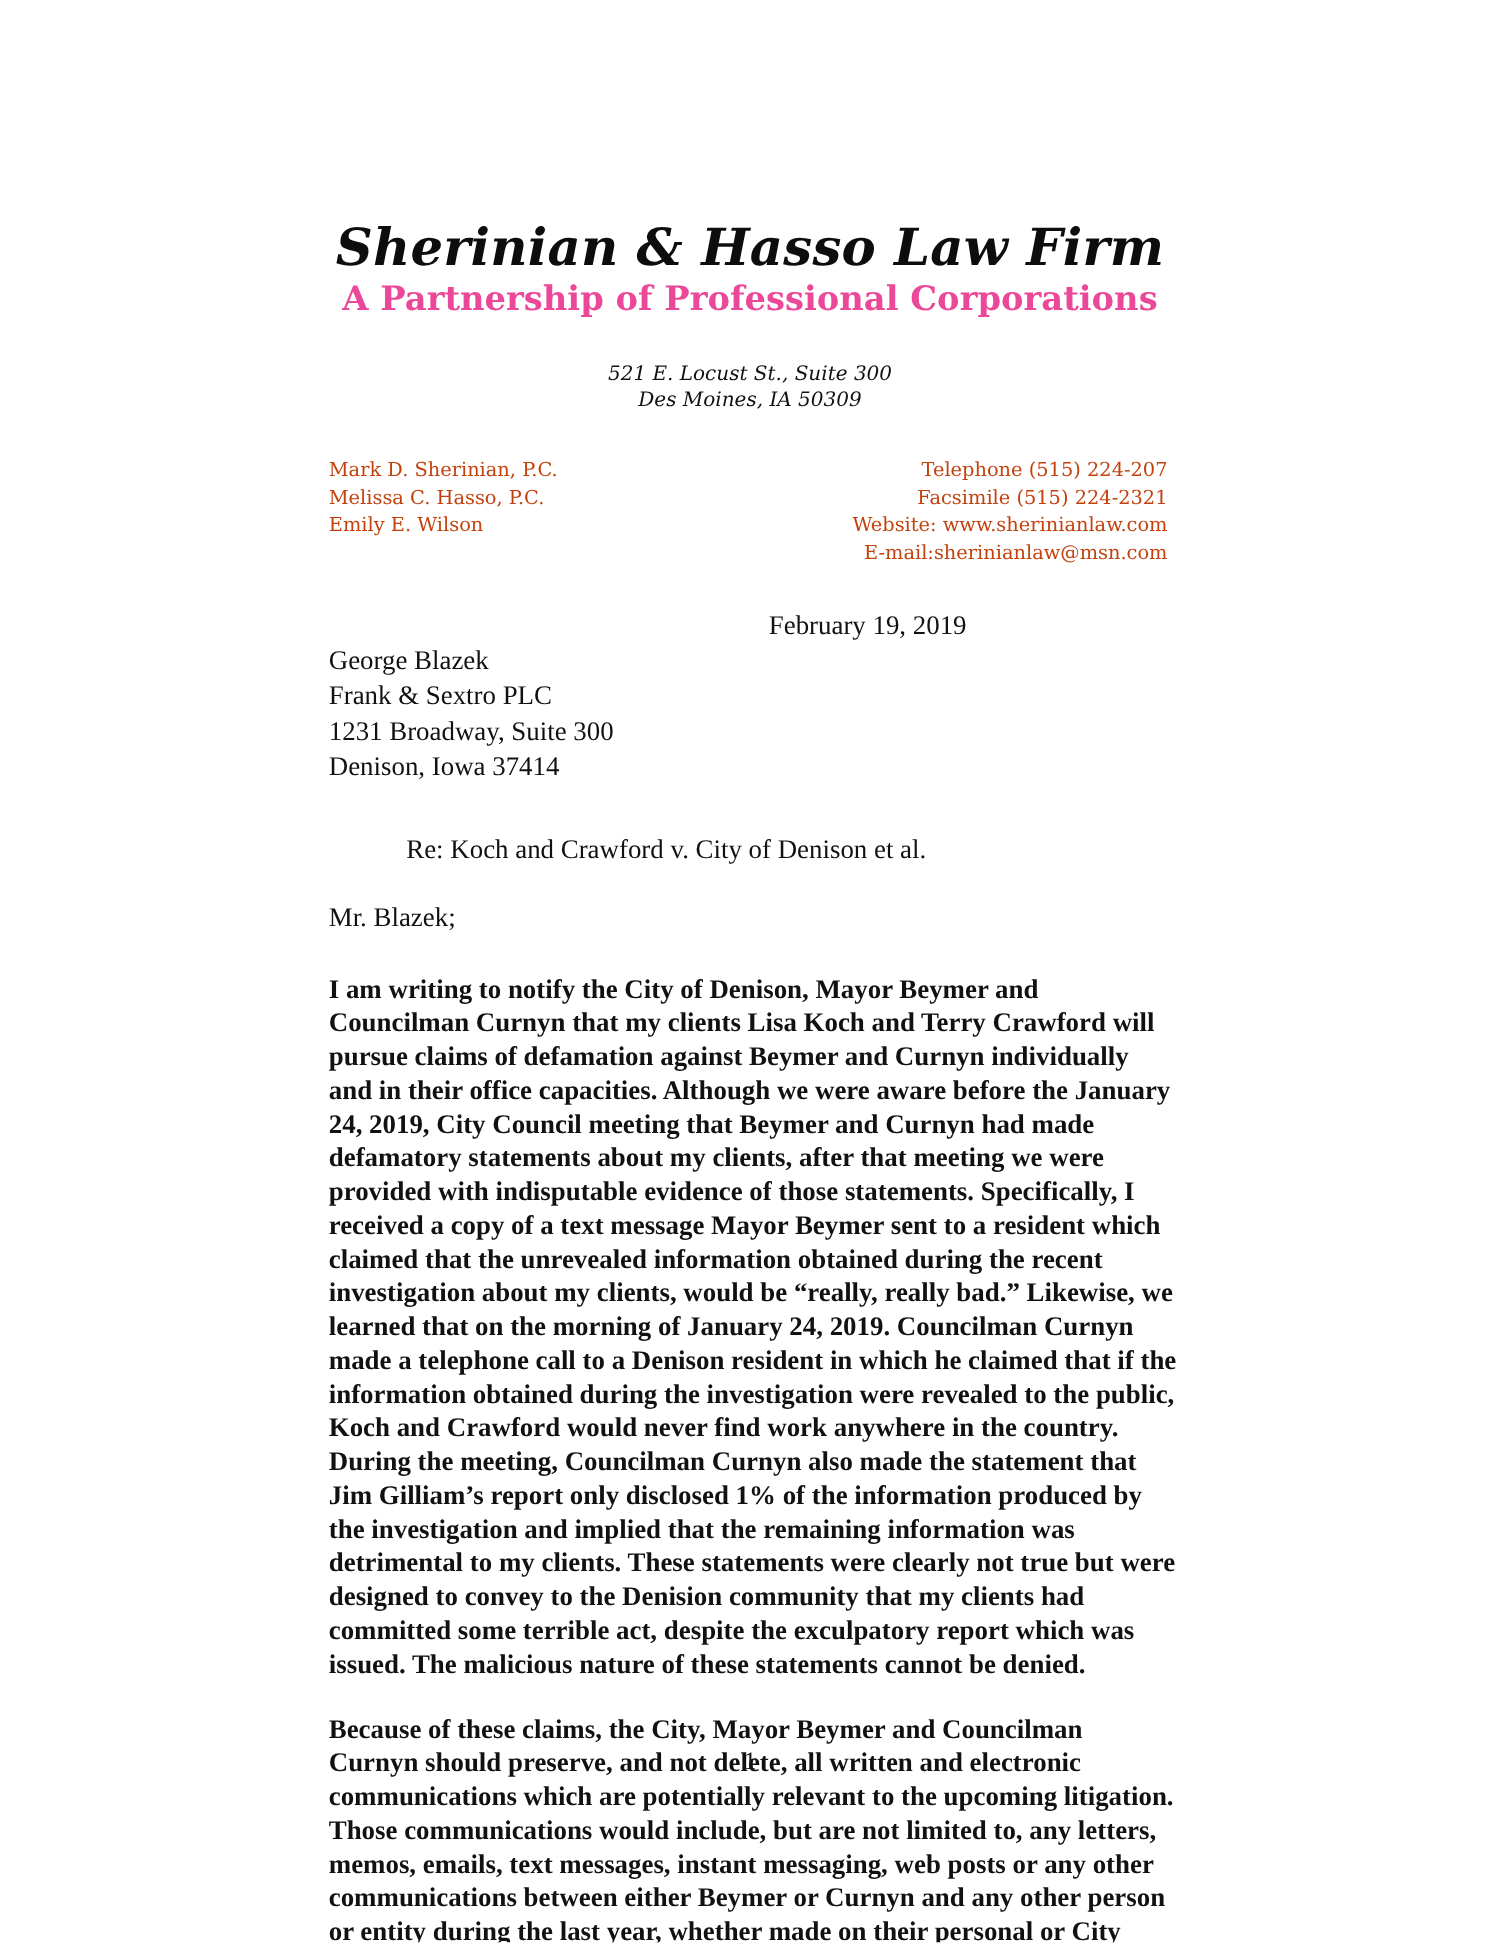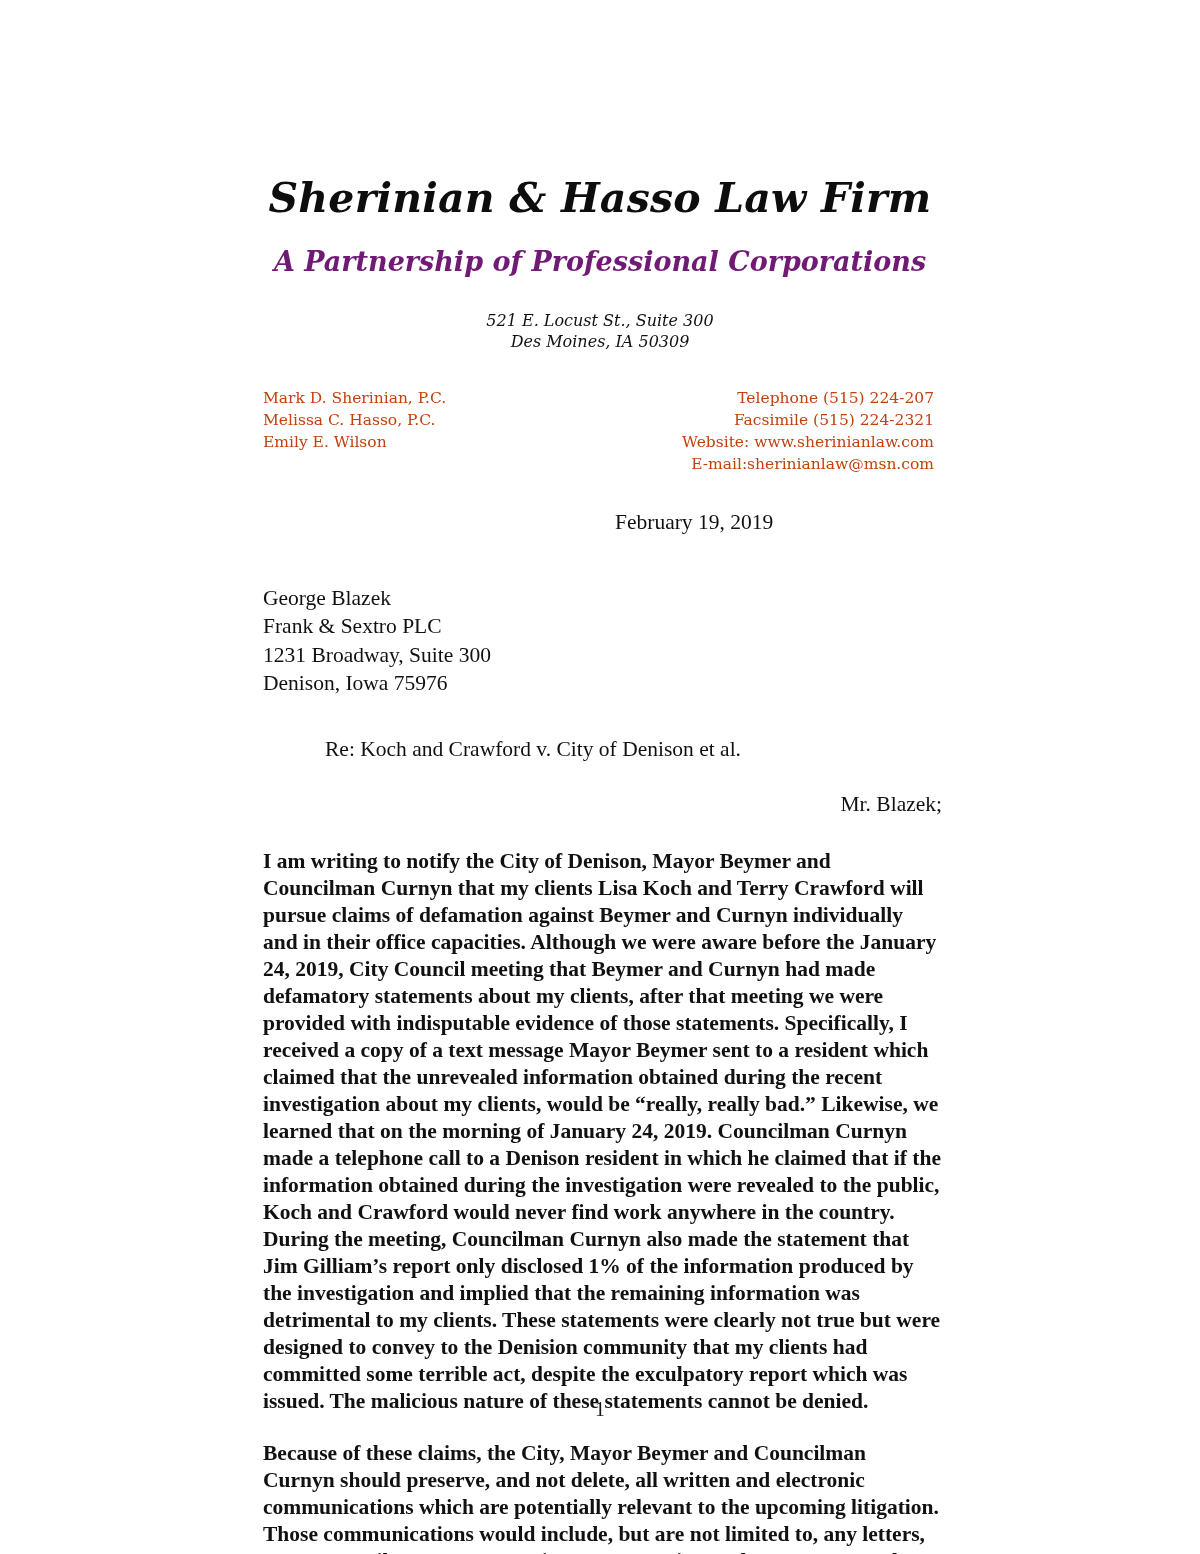--- a/index.html
+++ b/index.html
@@ -27,26 +27,25 @@
     font-family: "DejaVu Serif", "Liberation Serif", serif;
     font-style: italic;
     font-weight: 700;
     font-size: 41px;
     letter-spacing: 0.2px;
     line-height: 1.12;
     color: #0d0d0d;
   }
   .firm-sub {
     font-family: "DejaVu Serif", "Liberation Serif", serif;
-    font-style: italic;
     font-weight: 700;
     font-size: 27px;
     line-height: 1.2;
-    margin-top: 24px;
-    color: #701a75;
+    margin-top: 2px;
+    color: #ec4899;
   }
   .firm-address {
     font-family: "DejaVu Serif", "Liberation Serif", serif;
     font-style: italic;
     font-weight: 400;
     font-size: 16px;
     line-height: 1.32;
     margin-top: 32px;
     color: #121212;
   }
@@ -76,31 +75,29 @@
     padding: 0 160px 0 165px;
     font-size: 21.5px;
     line-height: 1.26;
   }
   .date-line {
     margin-top: 34px;
     padding-left: 352px;
     font-size: 21.5px;
   }
   .recipient {
-    margin-top: 48px;
     line-height: 1.33;
   }
   .recipient div { white-space: nowrap; }
   .re-line {
     margin-top: 38px;
     padding-left: 62px;
   }
   .salutation {
     margin-top: 28px;
-    text-align: right;
   }
   .para {
     margin-top: 26px;
     text-align: left;
     line-height: 1.255;
     font-weight: bold;
   }
   .para.first { margin-top: 30px; }
 
   .page-number {
@@ -142,21 +139,21 @@
   </div>
 
   <div class="body-area">
 
     <div class="date-line">February 19, 2019</div>
 
     <div class="recipient">
       <div>George Blazek</div>
       <div>Frank &amp; Sextro PLC</div>
       <div>1231 Broadway, Suite 300</div>
-      <div>Denison, Iowa 75976</div>
+      <div>Denison, Iowa 37414</div>
     </div>
 
     <div class="re-line">Re: Koch and Crawford v. City of Denison et al.</div>
 
     <div class="salutation">Mr. Blazek;</div>
 
     <div class="para first">I am writing to notify the City of Denison, Mayor Beymer and Councilman Curnyn that my clients Lisa Koch and Terry Crawford will pursue claims of defamation against Beymer and Curnyn individually and in their office capacities. Although we were aware before the January 24, 2019, City Council meeting that Beymer and Curnyn had made defamatory statements about my clients, after that meeting we were provided with indisputable evidence of those statements.  Specifically, I received a copy of a text message Mayor Beymer sent to a resident which claimed that the unrevealed information obtained during the recent investigation about my clients, would be “really, really bad.”  Likewise, we learned that on the morning of January 24, 2019. Councilman Curnyn made a telephone call to a Denison resident in which he claimed that if the information obtained during the investigation were revealed to the public, Koch and Crawford would never find work anywhere in the country. During the meeting, Councilman Curnyn also made the statement that Jim Gilliam’s report only disclosed 1% of the information produced by the investigation and implied that the remaining information was detrimental to my clients.  These statements were clearly not true but were designed to convey to the Denision community that my clients had committed some terrible act, despite the exculpatory report which was issued. The malicious nature of these statements cannot be denied.</div>
     <div class="para">Because of these claims, the City, Mayor Beymer and Councilman Curnyn should preserve, and not delete, all written and electronic communications which are potentially relevant to the upcoming litigation.  Those communications would include, but are not limited to, any letters, memos, emails, text messages, instant messaging, web posts or any other communications between either Beymer or Curnyn and any other person or entity during the last year, whether made on their personal or City owned electronic devices. This request also includes any communications between Beymer and Cornyn during that same time period. Please confirm that you have so informed Beymer and Curnyn of this request, as well as the appropriate individuals with the City.</div>
     <div class="para">We also expect that the City will notify its insurance carrier of our potential claims.  Should the carrier wish to discuss an early resolution of this matter, please have them contact me.</div>
 

